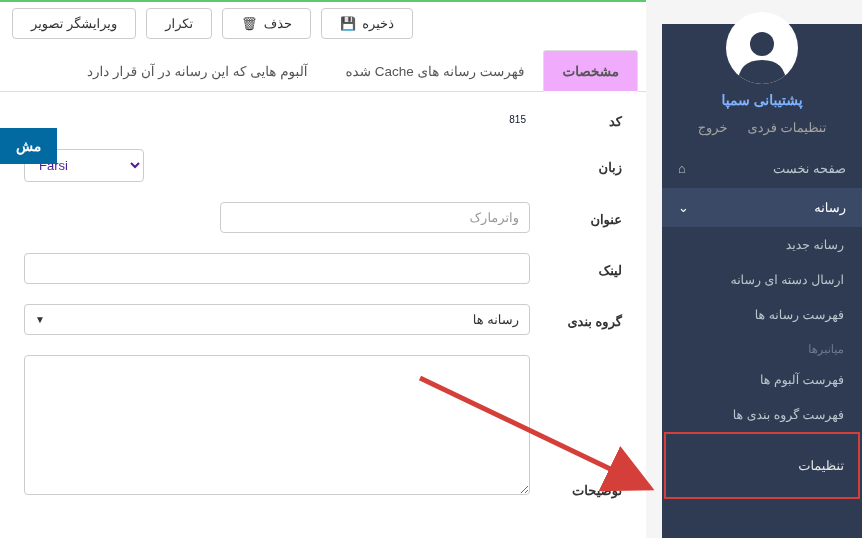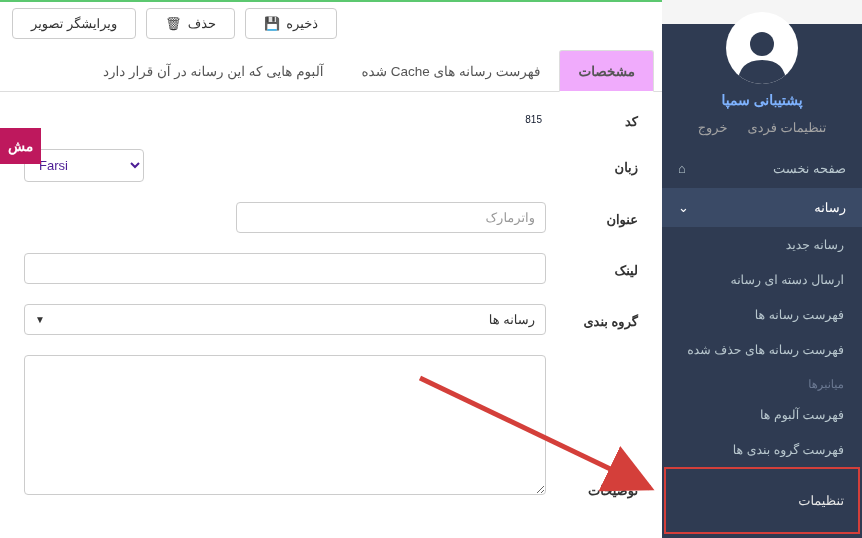--- a/index.html
+++ b/index.html
@@ -26,21 +26,21 @@
   padding: 12px 16px; font-size: 13px; display: flex; align-items: center;
   justify-content: space-between; cursor: pointer; color: #b8c7ce;
 }
 .nav-item .icon { margin-right: auto; margin-left: 0; font-size: 13px; }
 .nav-item.light { background: #3a4a66; color: #fff; }
 .nav-sub { padding: 10px 18px 10px 10px; font-size: 12.5px; color: #b8c7ce; cursor: pointer; }
 .nav-shortcuts { padding: 10px 18px 6px; font-size: 11.5px; color: #6c7a93; }
 .nav-highlight { border: 2px solid #d43f3a; margin: 0 2px; padding: 24px 14px; font-size: 13px; color: #e6e6e6; }
 
 
-.main { position: absolute; right: 200px; left: 0; top: 0; height: 538px; background: #fff; border-top: 2px solid #5cc870; }
+.main { position: absolute; right: 216px; left: 0; top: 0; height: 538px; background: #fff; border-top: 2px solid #5cc870; }
 .toolbar { padding: 6px 12px 10px; display: flex; gap: 10px; direction: ltr; justify-content: flex-start; }
 .tb-btn {
   border: 1px solid #ccc; border-radius: 4px; background: #fff; color: #333;
   padding: 7px 18px; font-size: 13px; cursor: pointer; display: inline-flex;
   align-items: center; gap: 6px;
 }
 
 .tabs { display: flex; border-bottom: 1px solid #ddd; padding: 0 8px; }
 .tab {
   padding: 12px 18px; font-size: 13.5px; color: #555; cursor: pointer;
@@ -63,22 +63,22 @@
   width: 100%; border: 1px solid #ccc; border-radius: 4px; padding: 7px 10px;
   font-size: 13px; display: flex; align-items: center; justify-content: space-between;
   cursor: pointer;
 }
 .filter .caret { font-size: 10px; }
 .code-val { font-size: 10px; color: #0f172a; padding-right: 4px; }
 .textarea { height: 140px; resize: both; direction: ltr; }
 
 
 .float-btn {
-  position: absolute; left: 0; top: 128px; background: #be185d; color: #fff;
-  padding: 10px 8px; font-size: 14px; font-weight: bold; border-radius: 0;
+  position: absolute; left: 0; top: 128px; background: #0369a1; color: #fff;
+  padding: 10px 16px; font-size: 14px; font-weight: bold; border-radius: 0;
 }
 
 
 .arrow-overlay { position: absolute; left: 0; top: 0; width: 862px; height: 538px; pointer-events: none; }
 </style>
 </head>
 <body>
 
 <aside class="sidebar">
   <div class="avatar-wrap">
@@ -100,31 +100,31 @@
       <span>صفحه نخست</span>
       <span class="icon">⌂</span>
     </div>
     <div class="nav-item light">
       <span>رسانه</span>
       <span class="icon">⌄</span>
     </div>
     <div class="nav-sub">رسانه جدید</div>
     <div class="nav-sub">ارسال دسته ای رسانه</div>
     <div class="nav-sub">فهرست رسانه ها</div>
-    <div class="nav-sub">فهرست رسانه های حذف شده</div>
     <div class="nav-shortcuts">میانبرها</div>
     <div class="nav-sub">فهرست آلبوم ها</div>
     <div class="nav-sub">فهرست گروه بندی ها</div>
     <div class="nav-highlight">تنظیمات</div>
   </nav>
 </aside>
 
 <main class="main">
   <div class="toolbar">
     <button class="tb-btn">ویرایشگر تصویر</button>
+    <button class="tb-btn">تکرار</button>
     <button class="tb-btn">
       <span>🗑</span>
       <span>حذف</span>
     </button>
     <button class="tb-btn">
       <span>💾</span>
       <span>ذخیره</span>
     </button>
   </div>
 

